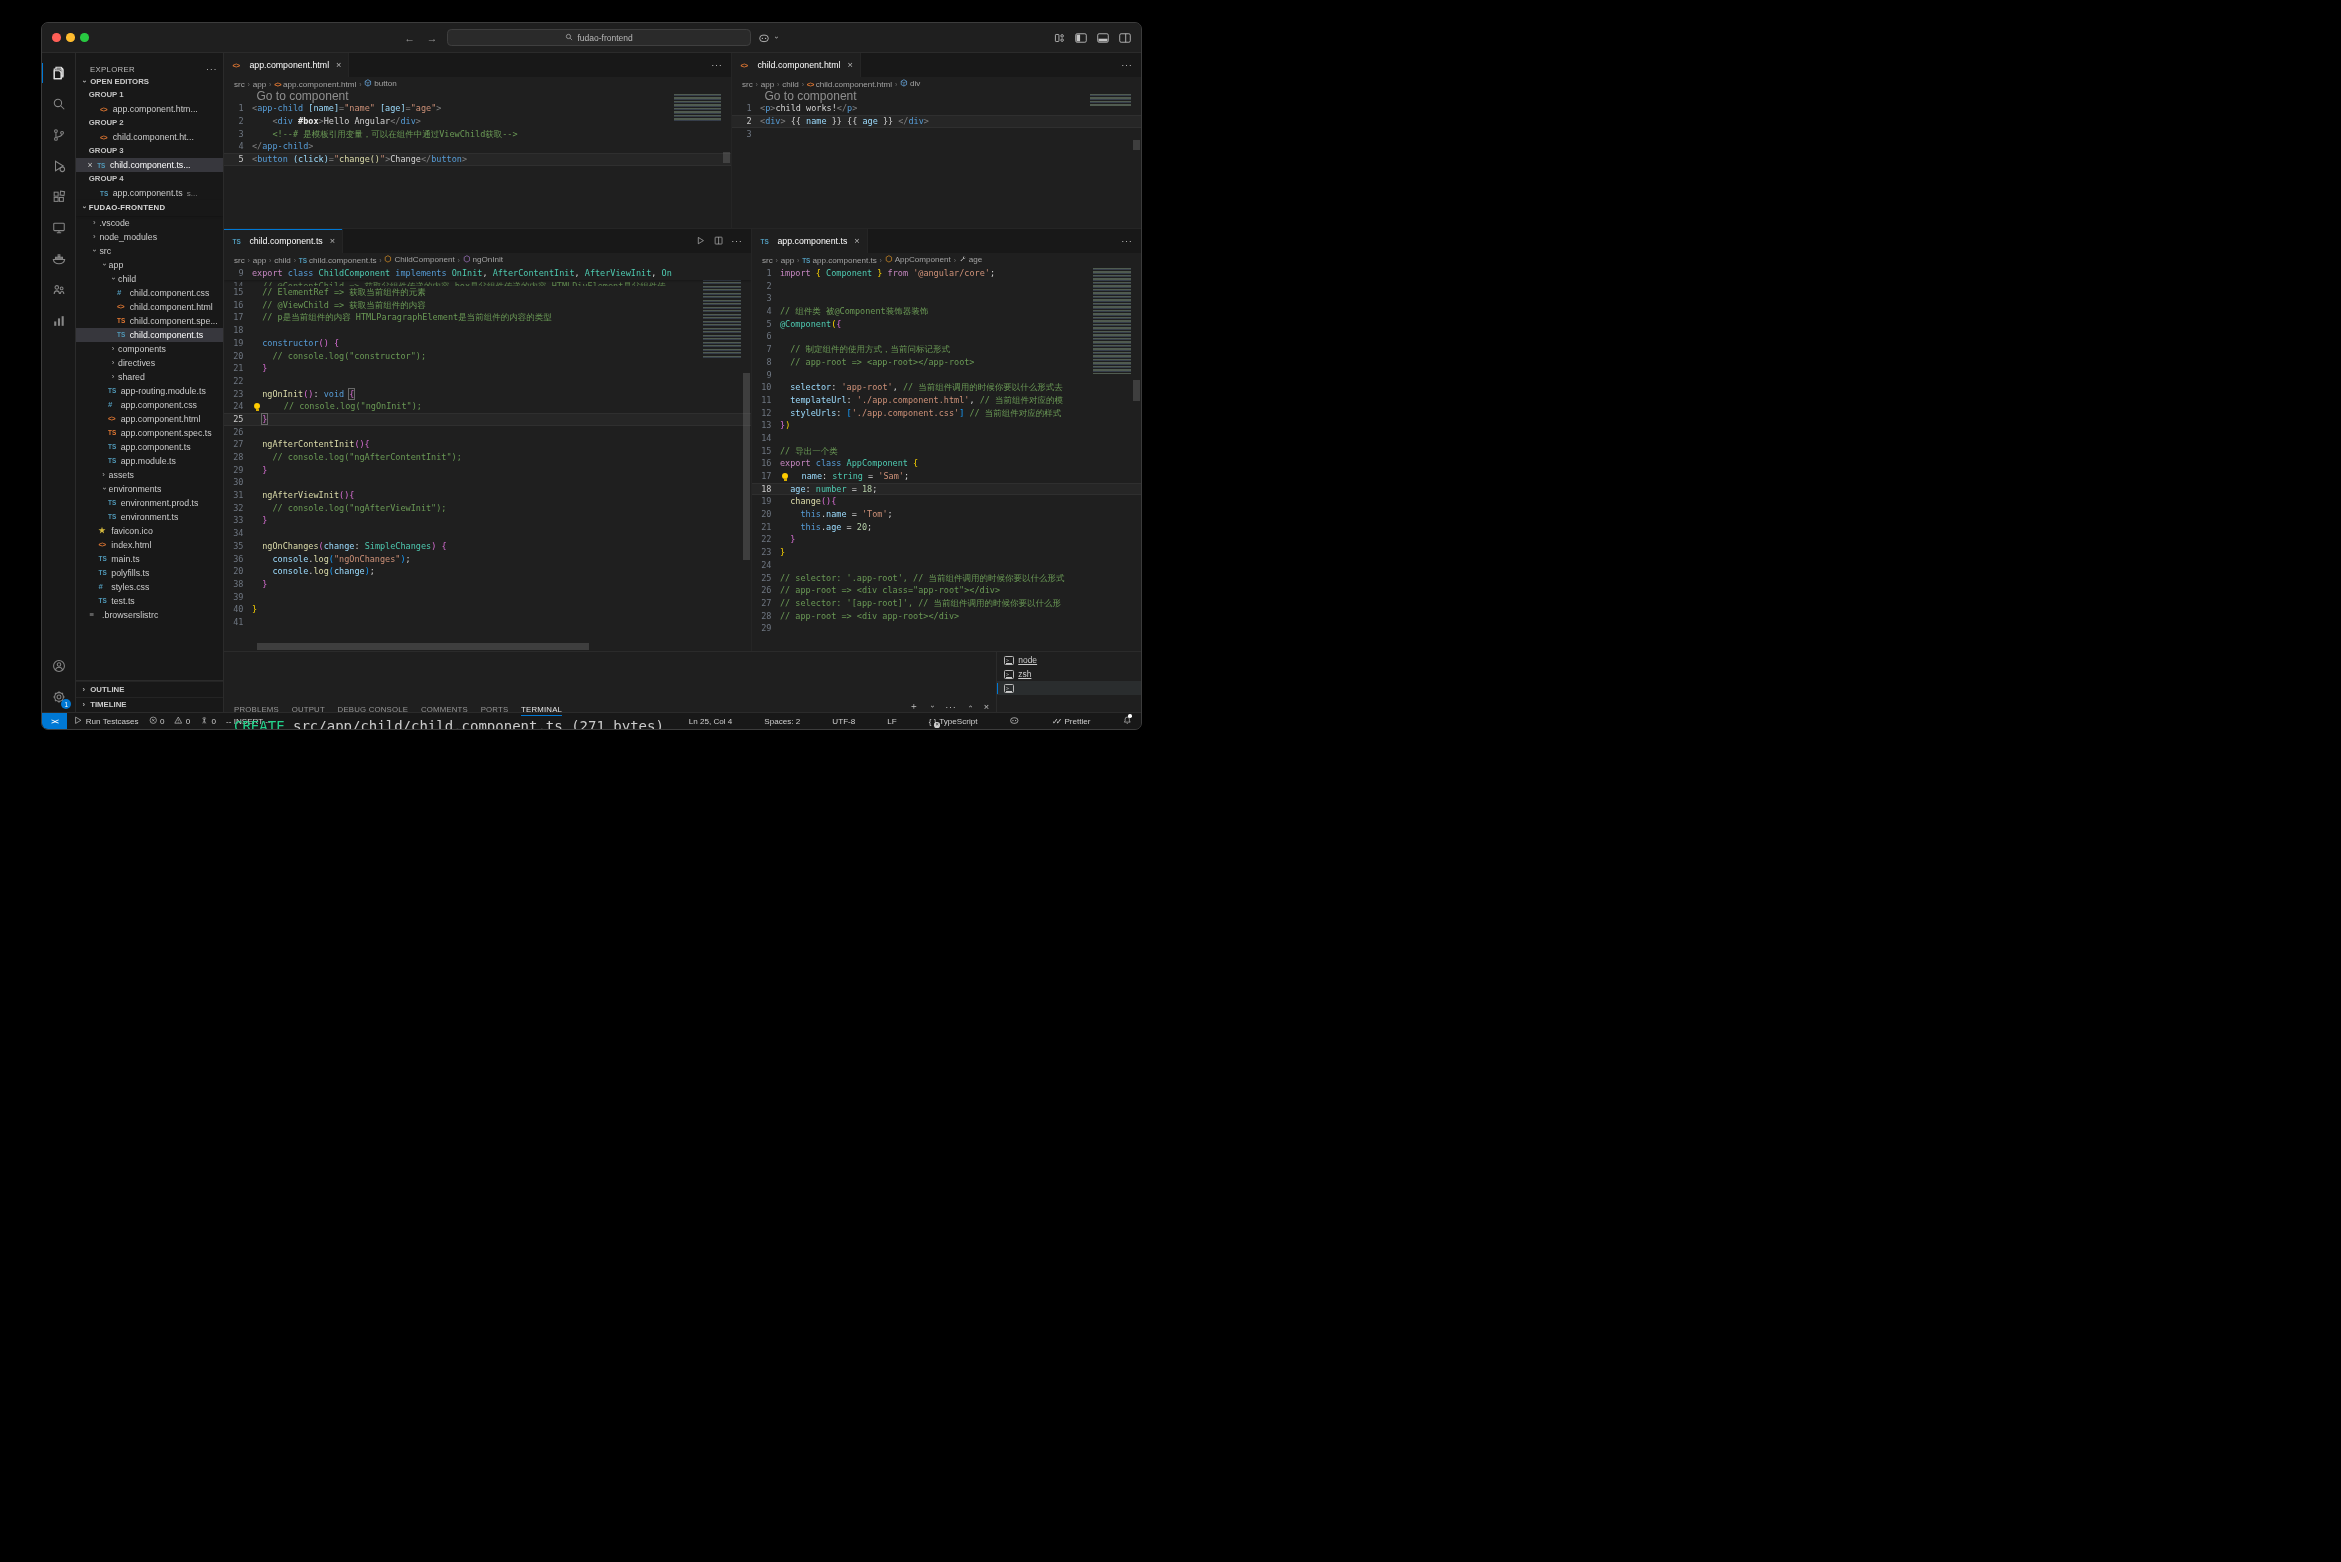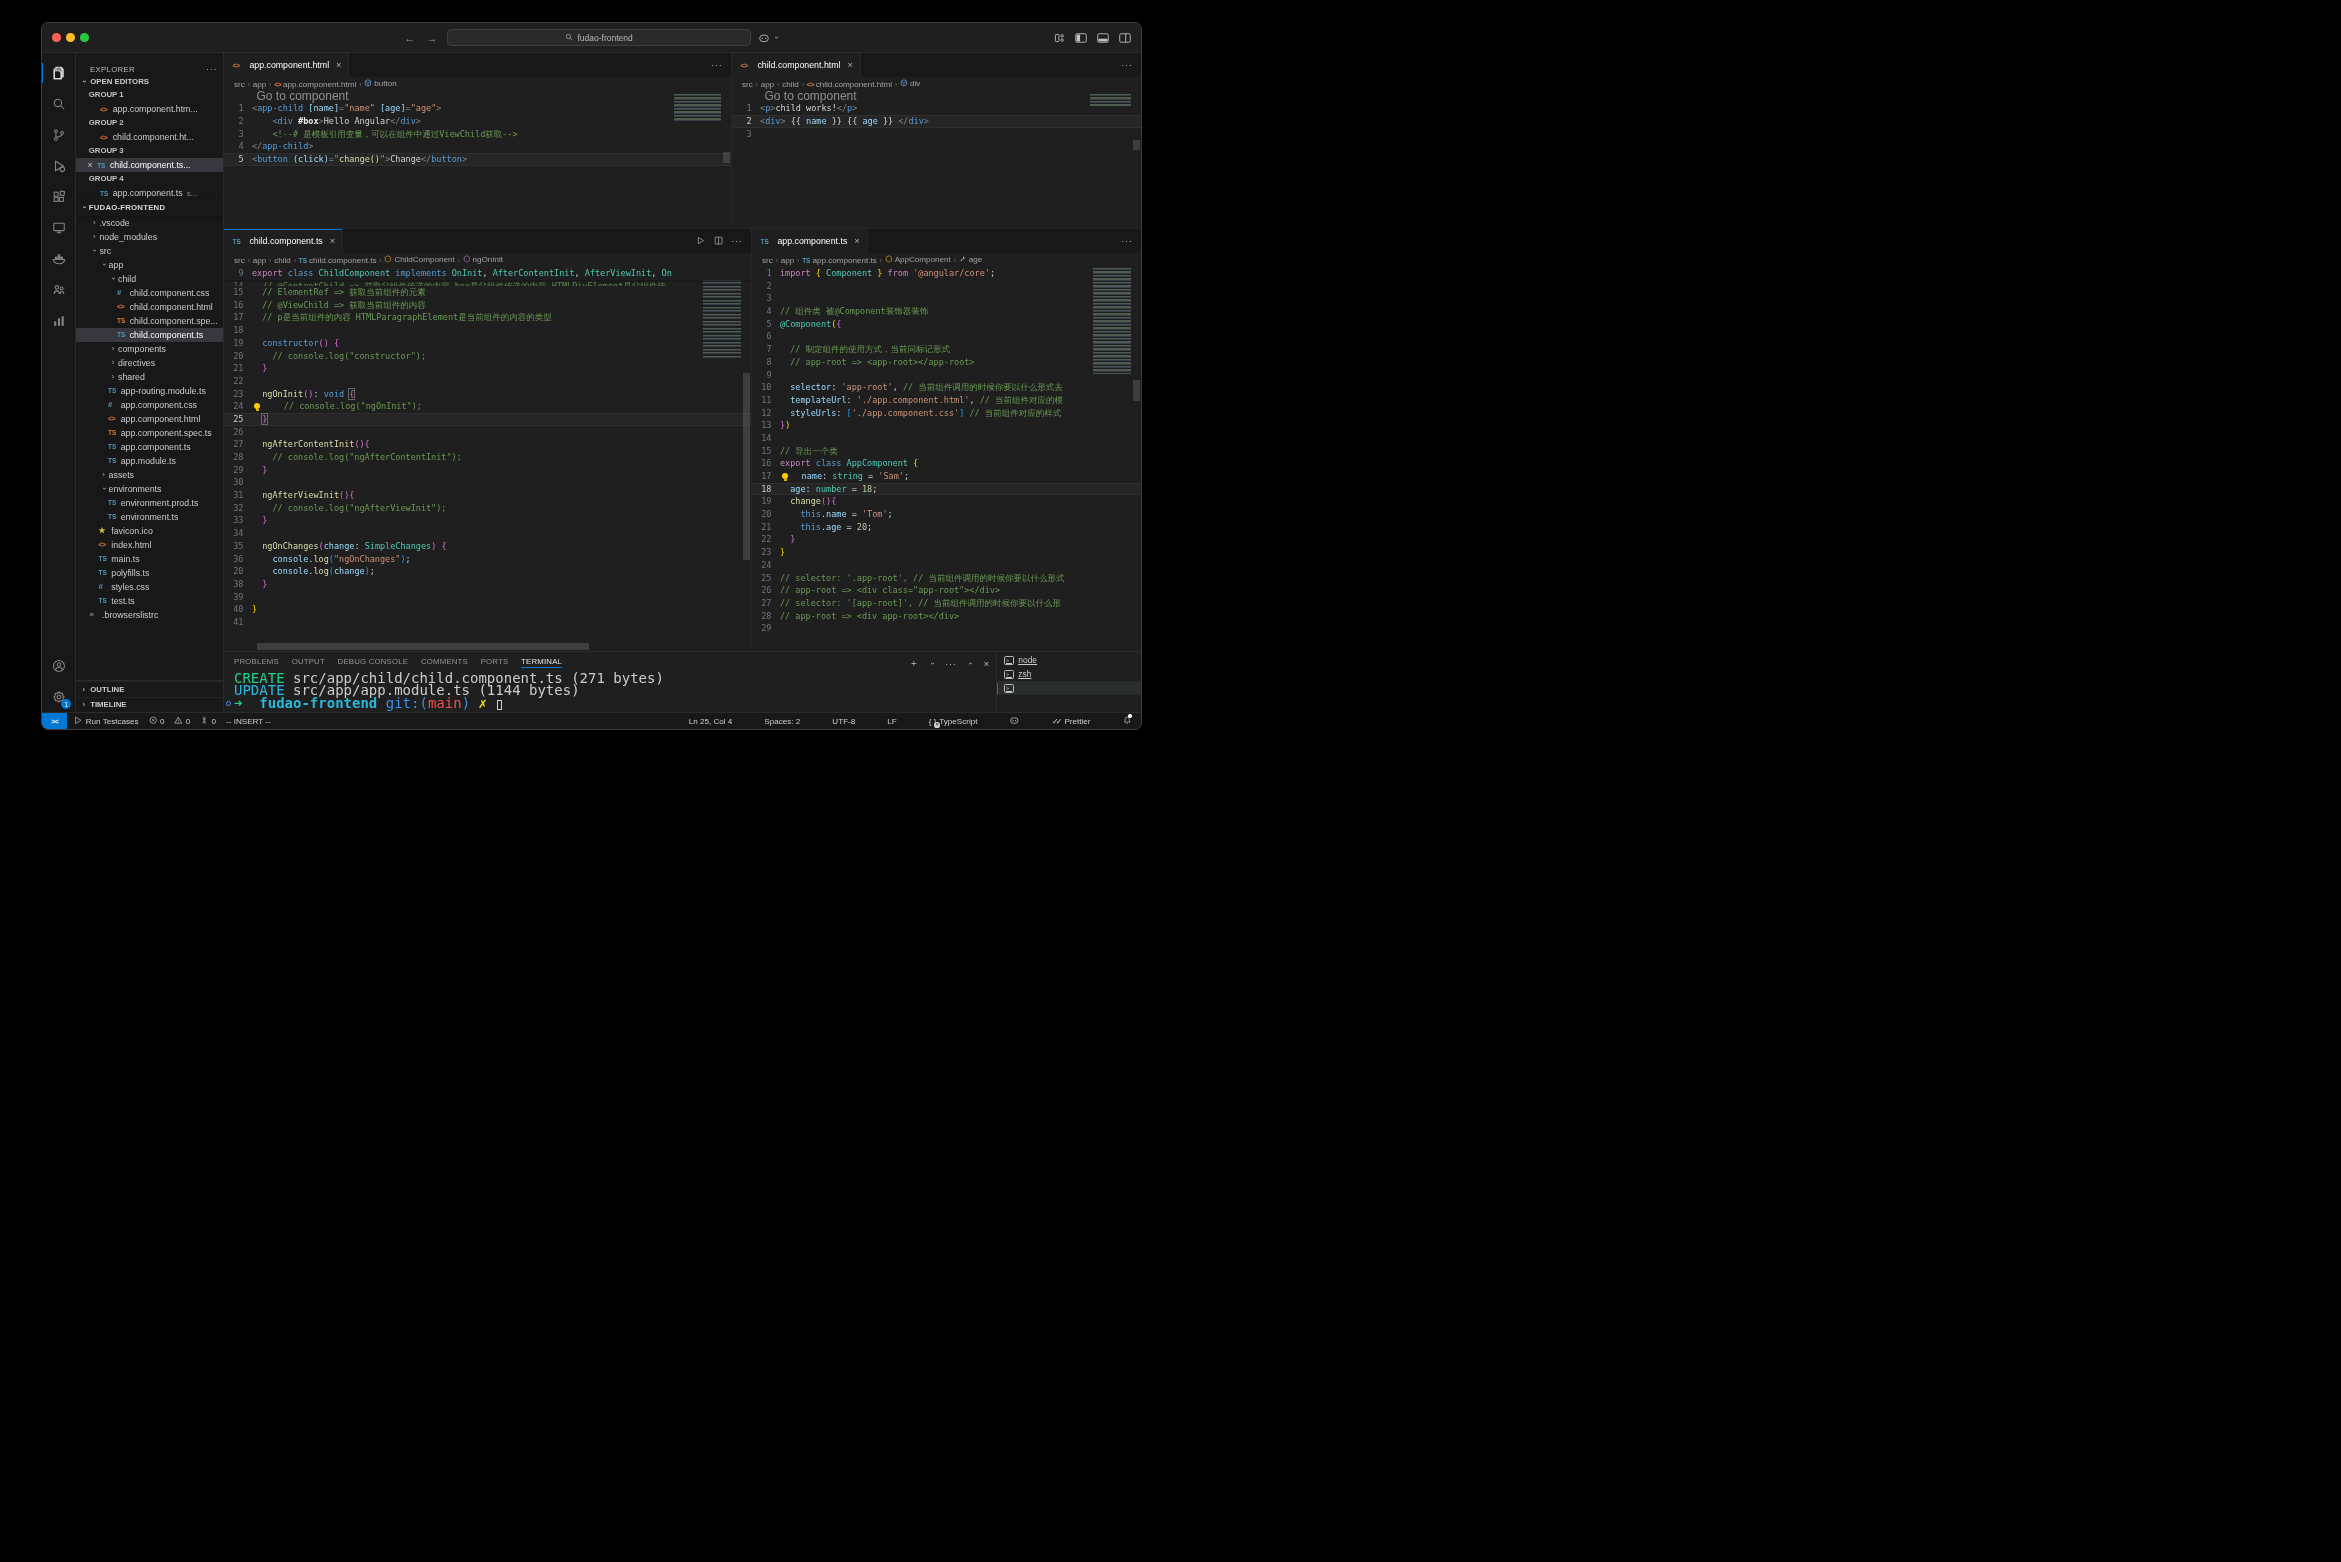--- a/index.html
+++ b/index.html
@@ -95,21 +95,21 @@
   .tk.b1{color:#FFD700}.tk.b2{color:#DA70D6}.tk.b3{color:#179FFF}.tk.wb{color:#ececec;font-weight:bold}
   .tk.bx{outline:0.7px solid #686868; outline-offset:-0.7px}
   .bulb { position:absolute; left:30px; top:2.8px; width:6.4px; height:6.4px; border-radius:50%; background:#ffcc00; }
   .bulb::after { content:""; position:absolute; left:1.8px; top:5.7px; width:2.8px; height:2.1px; background:#d9ae00; }
   .cl.bulbline .lc { padding-left:11.3px; }
   .mm { position:absolute; background:repeating-linear-gradient(180deg, rgba(160,190,160,.38) 0 1.4px, rgba(120,150,200,.25) 1.4px 2.1px, transparent 2.1px 3.5px); }
   .vthumb, .hthumb { position:absolute; background:rgba(121,121,121,.35); }
   
   .panel { flex:0 0 61px; border-top:0.7px solid #2b2b2b; background:#1f1f1f; display:flex; min-height:0; }
   .panel-main { flex:1; display:flex; flex-direction:column; min-width:0; }
-  .ptabs { height:18.4px; display:flex; align-items:flex-end; gap:12.7px; padding-left:10px; flex:0 0 18.4px; }
+  .ptabs { height:18.4px; display:flex; align-items:flex-start; gap:12.7px; padding-left:10px; flex:0 0 18.4px;margin-top:48px; }
   .ptab { font-size:7.8px; color:#969696; letter-spacing:0.2px; height:100%; display:flex; align-items:center; position:relative; }
   .ptab.active { color:#e7e7e7; }
   .ptab.active::after { content:""; position:absolute; left:0; right:0; bottom:2.1px; height:1.1px; background:#0078d4; }
   .pactions { margin-left:auto; display:flex; gap:8.5px; padding-right:7px; color:#c5c5c5; font-size:9.2px; align-items:center; }
   .term { flex:1; font-family:"DejaVu Sans Mono", monospace; font-size:14px; color:#cccccc; padding:1.4px 0 0 10px; position:relative; }
   .tline { height:12.7px; line-height:12.7px; white-space:pre; position:relative; }
   .tgreen{color:#23d18b}.tcyan{color:#29b8db}.tcyanb{color:#29b8db;font-weight:bold}.tblue{color:#3b8eea}
   .tred{color:#f14c4c}.tyellow{color:#e5e510}.tw{color:#cccccc}
   .cursorblk { display:inline-block; width:5px; height:9.2px; border:0.7px solid #cccccc; vertical-align:-1.4px; margin-left:1.4px; }
   .decor { position:absolute; left:-8.5px; top:3.5px; width:5.7px; height:5.7px; border-radius:50%; border:1.1px solid #3794ff; }

